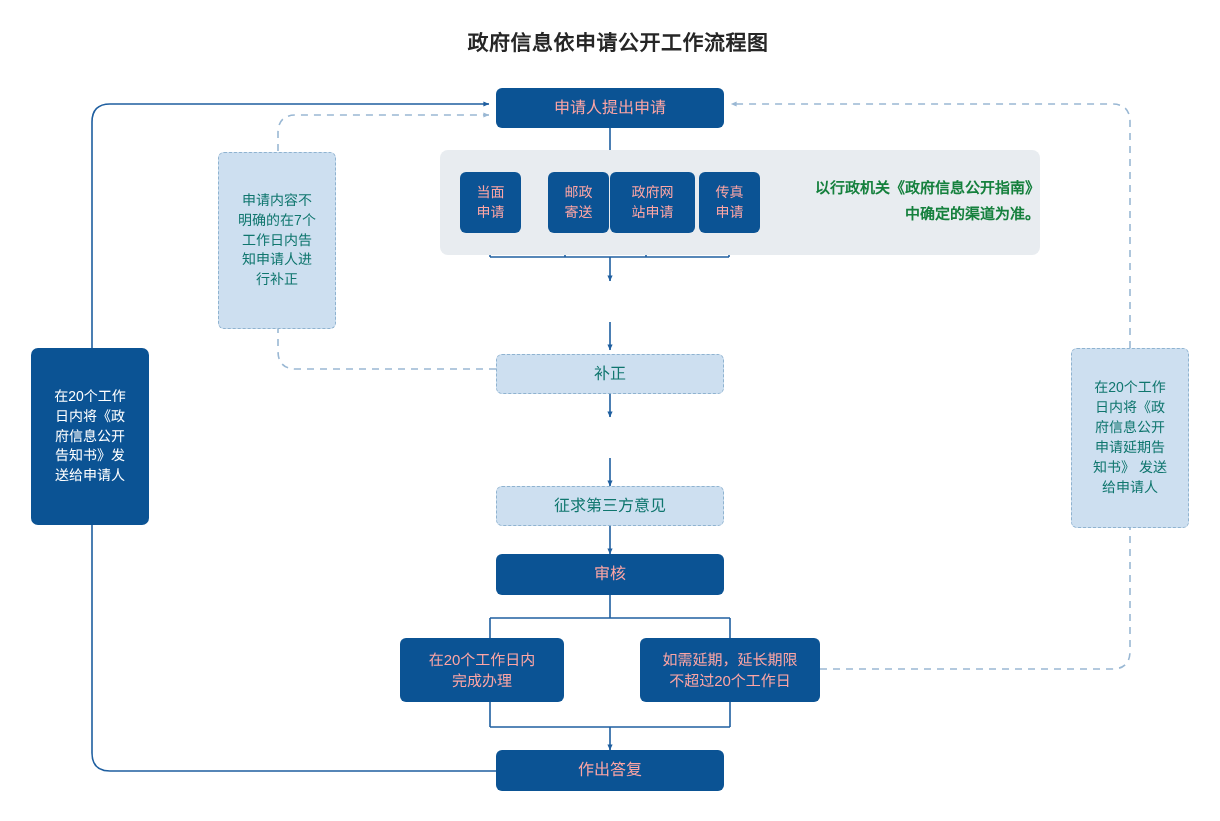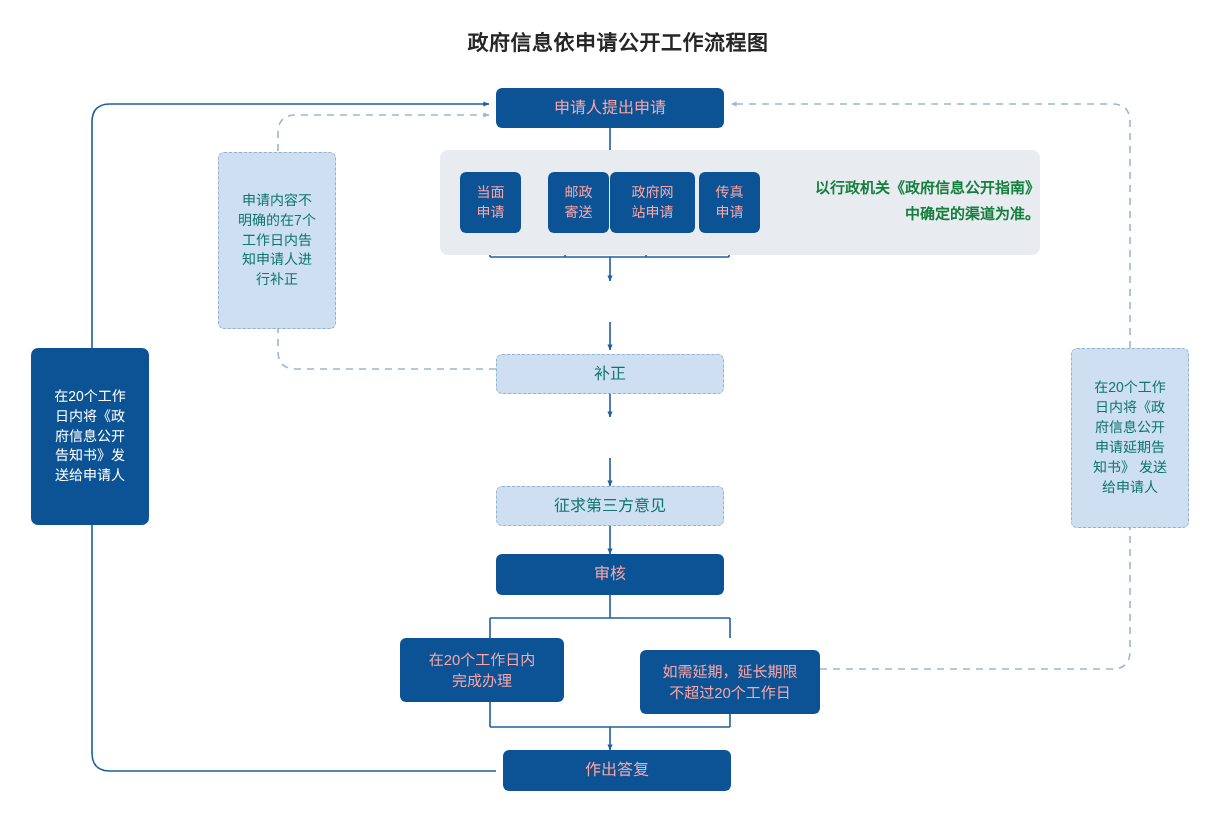--- a/index.html
+++ b/index.html
@@ -176,24 +176,24 @@
     <div class="node light fs-16" style="left:496px; top:354px; width:228px; height:40px;">补正</div>
 
 
     <div class="node light fs-16" style="left:496px; top:486px; width:228px; height:40px;">征求第三方意见</div>
 
     <div class="node dark fs-16" style="left:496px; top:554px; width:228px; height:41px;">审核</div>
 
     <div class="node dark fs-15" style="left:400px; top:638px; width:164px; height:64px;">在20个工作日内
 完成办理</div>
 
-    <div class="node dark fs-15" style="left:640px; top:638px; width:180px; height:64px;margin-top:12px;">如需延期，延长期限
+    <div class="node dark fs-15" style="left:640px; top:638px; width:180px; height:64px;">如需延期，延长期限
 不超过20个工作日</div>
 
-    <div class="node dark fs-16" style="left:496px; top:750px; width:228px; height:41px;margin-left:7px;">作出答复</div>
+    <div class="node dark fs-16" style="left:496px; top:750px; width:228px; height:41px;">作出答复</div>
 
     <div class="node light fs-14" style="left:218px; top:152px; width:118px; height:177px; padding:8px 10px;">申请内容不
 明确的在7个
 工作日内告
 知申请人进
 行补正</div>
 
     <div class="node solid-dark-note fs-14" style="left:31px; top:348px; width:118px; height:177px; padding:8px 10px;">在20个工作
 日内将《政
 府信息公开

